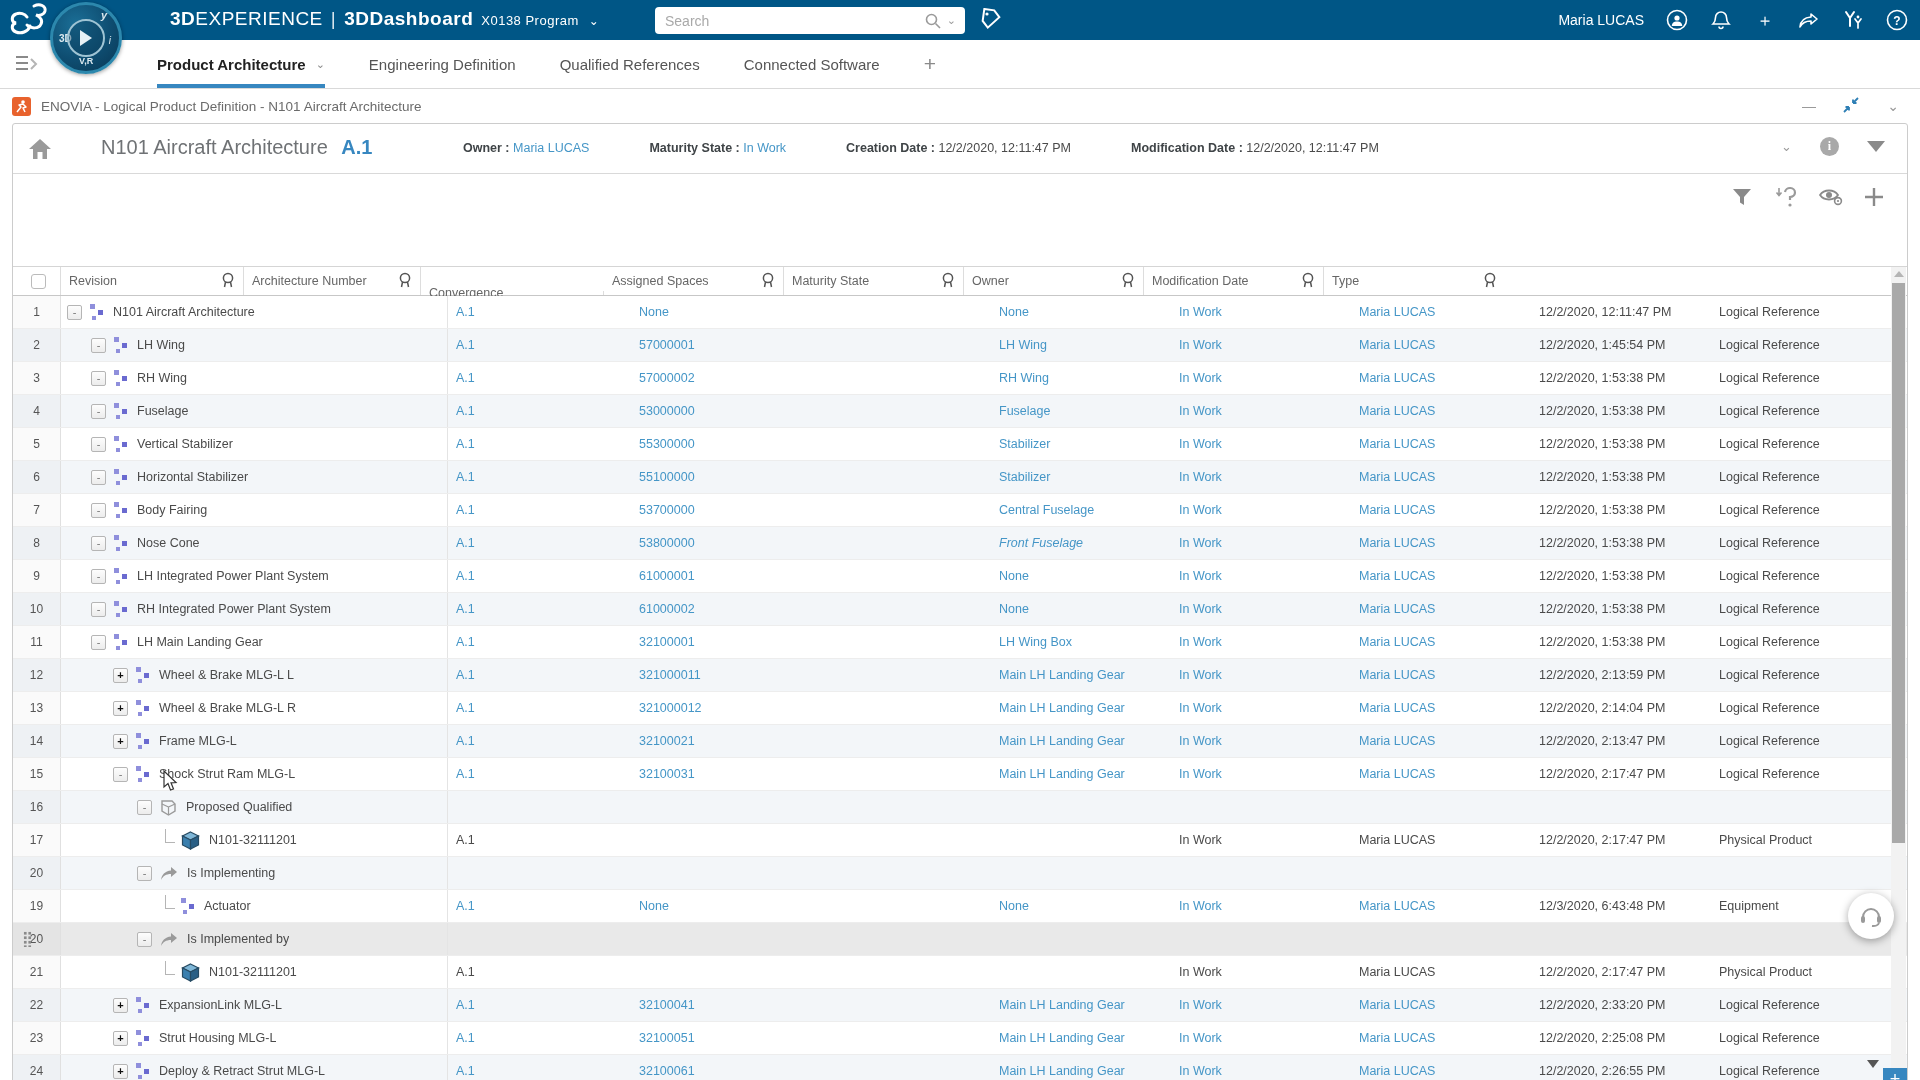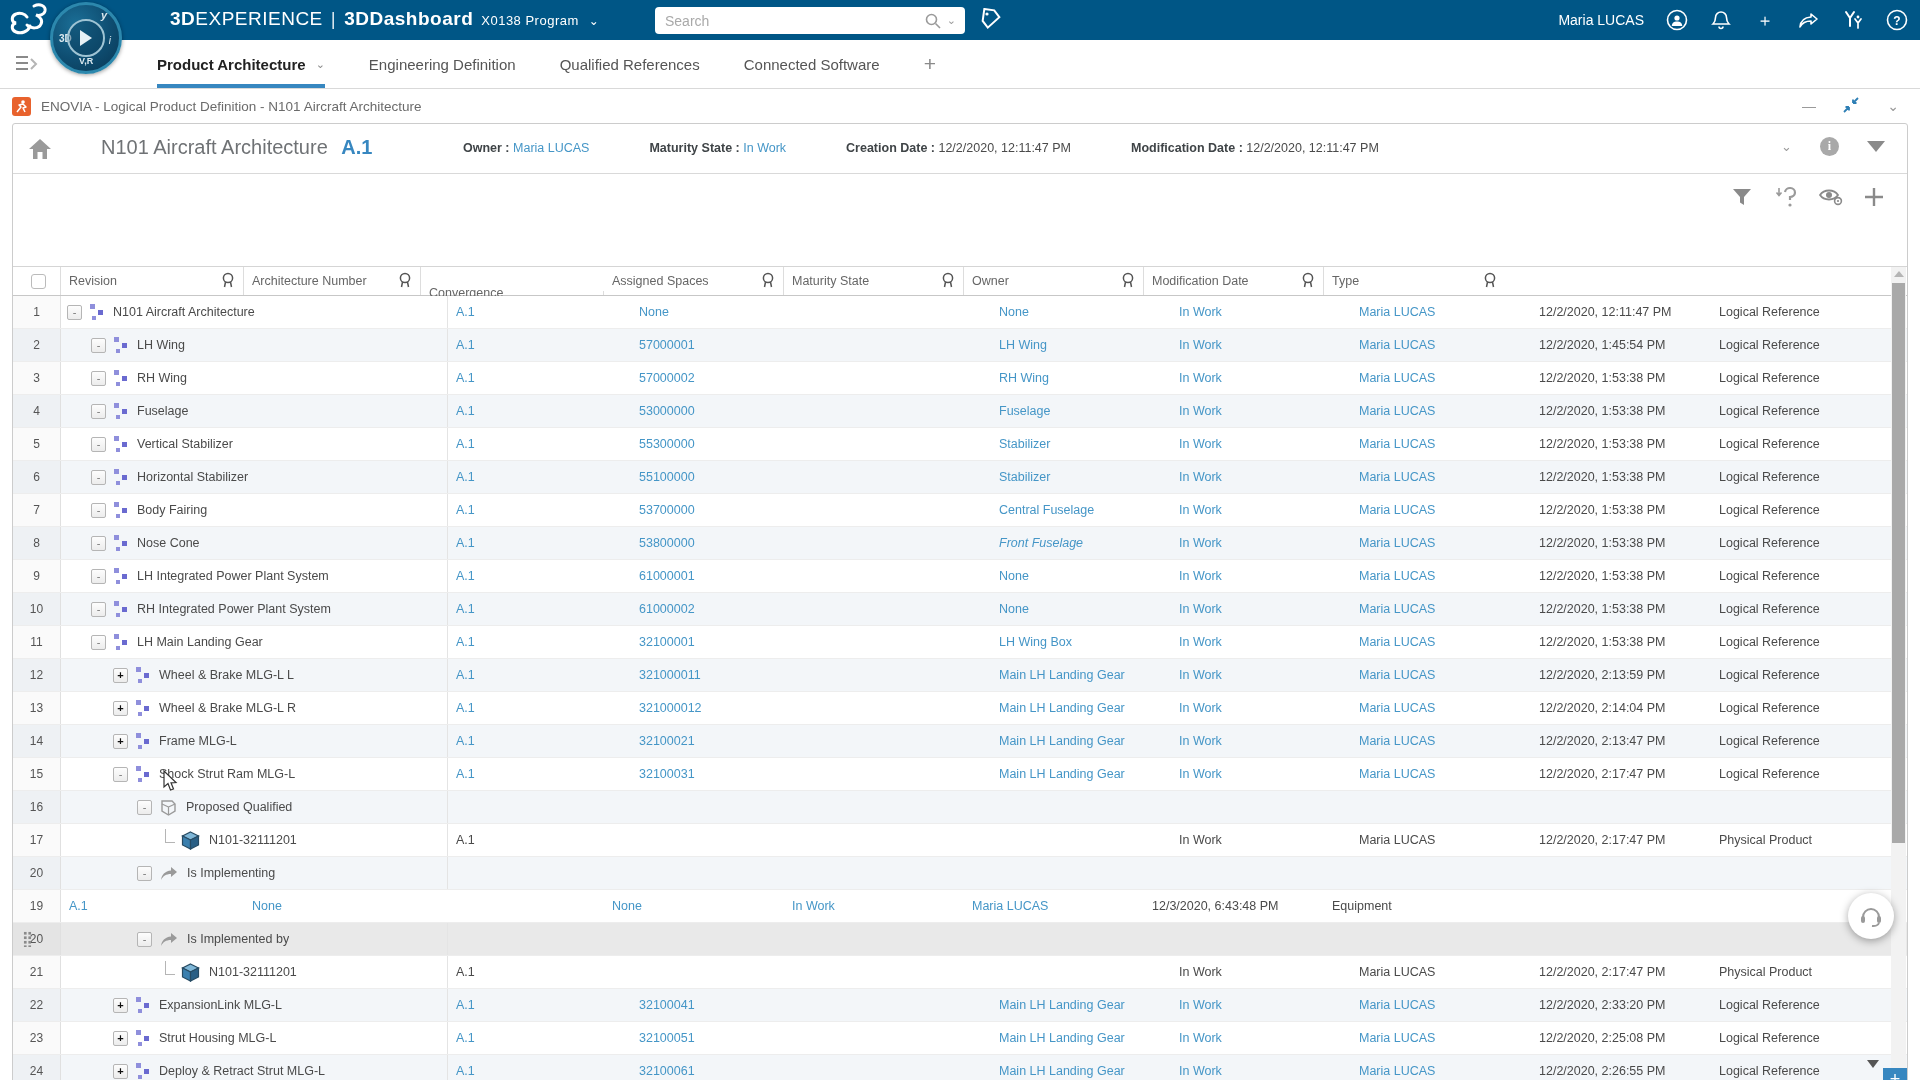--- a/index.html
+++ b/index.html
@@ -697,20 +697,29 @@
             <div class="td" style="width: 177px;"></div>
             <div class="td" style="width: 183px;"></div>
             <div class="td" style="width: 180px;"></div>
             <div class="td" style="width: 180px;"></div>
             <div class="td" style="width: 180px;"></div>
             <div class="td" style="width: 180px;"></div>
             <div class="td" style="width: 181px;"></div>
           </div>
           <div class="tr">
             <div class="gutter">19</div>
+            <div class="td titlecell" style="width: 387px; padding-left: 104px;">
+              <span class="elbow"></span>
+              <span class="dots ticon">
+                <i style="left:0;top:0;width:5px;height:5px"></i>
+                <i class="b" style="left:8px;top:6px;width:5px;height:5px"></i>
+                <i style="left:2px;top:12px;width:4px;height:4px"></i>
+              </span>
+              <span class="tlabel">Actuator</span>
+            </div>
             <div class="td lnk" style="width: 183px;">A.1</div>
             <div class="td lnk" style="width: 177px;">None</div>
             <div class="td" style="width: 183px;"></div>
             <div class="td lnk" style="width: 180px;">None</div>
             <div class="td lnk" style="width: 180px;">In Work</div>
             <div class="td lnk" style="width: 180px;">Maria LUCAS</div>
             <div class="td" style="width: 180px;">12/3/2020, 6:43:48 PM</div>
             <div class="td" style="width: 181px;">Equipment</div>
           </div>
           <div class="tr hl">

